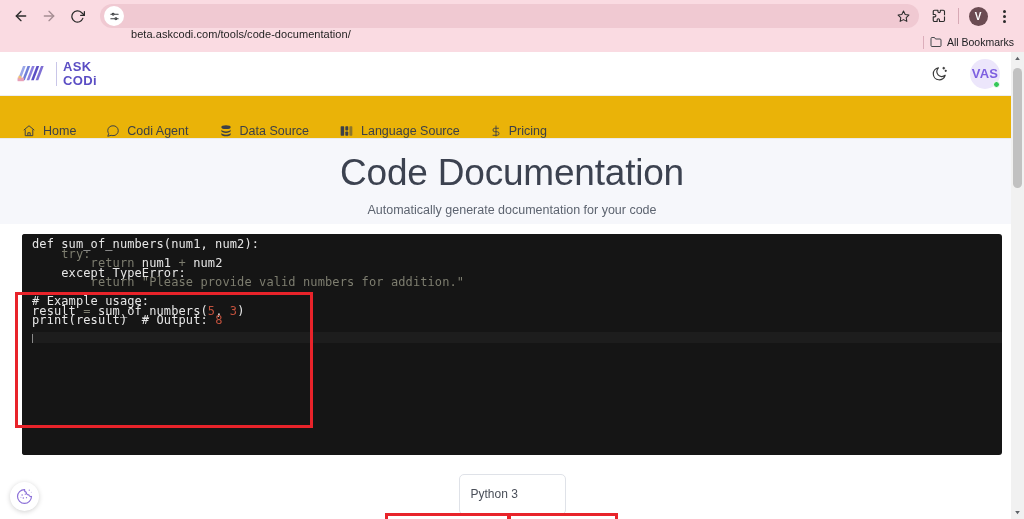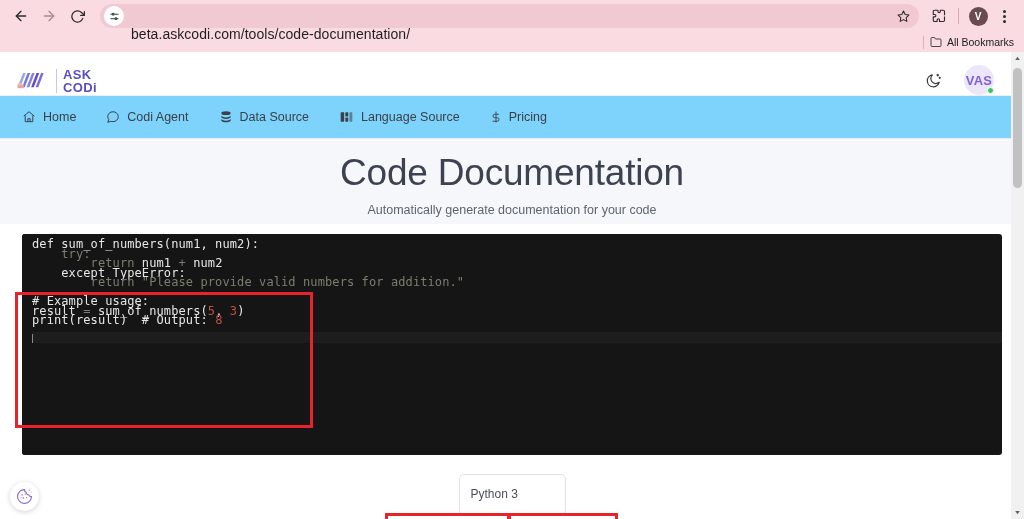--- a/index.html
+++ b/index.html
@@ -50,21 +50,21 @@
   }
   .omni-icon {
     width: 20px; height: 20px;
     display:flex; align-items:center; justify-content:center;
     background: #ffffff;
     border-radius: 50%;
     margin-right: 7px;
     flex: 0 0 auto;
   }
   .omni-url {
-    font-size: 14px;
+    font-size: 11px;
     color: #1f1f1f;
     white-space: nowrap;
     overflow: hidden;
     letter-spacing: 0.05px;
     margin-top: 36px;
   }
   .omni-star {
     margin-left: auto;
     width: 20px; height: 20px;
     display:flex; align-items:center; justify-content:center;
@@ -116,22 +116,22 @@
     background: #ffffff;
     position: relative;
     overflow: hidden;
   }
 
   
   .site-header {
     height: 44px;
     background: #ffffff;
     display: flex;
-    align-items: flex-end;
-    padding: 0 30px 0 14px;
+    align-items: center;
+    padding: 0 24px 0 14px;
     border-bottom: 1px solid #eceef2;
   }
   .logo { display: flex; align-items: center; gap: 6px; }
   .logo-mark { width: 36px; height: 28px; display:block; }
   .logo-divider { width:1px; height:24px; background:#c9c6e8; }
   .logo-text {
     display:flex; flex-direction:column;
     line-height: 1.02;
     font-weight: bold;
     font-size: 13px;
@@ -160,23 +160,23 @@
   }
   .online-dot {
     position:absolute; right:0px; bottom:1px;
     width:7px; height:7px; border-radius:50%;
     background:#35c759; border:1.5px solid #ffffff;
   }
 
   
   .nav-bar {
     height: 43px;
-    background: #7dd3fc;
-    display: flex;
-    align-items: center;
+    background: #eab308;
+    display: flex;
+    align-items: flex-end;
     padding: 0 16px 0 22px;
     border-bottom: 1px solid #e9ebef;
   }
   .nav-items { display:flex; align-items:center; gap: 30px; }
   .nav-item {
     display:flex; align-items:center; gap: 7px;
     font-size: 12.5px;
     color: #3c4048;
   }
   .nav-item svg { display:block; flex:0 0 auto; color:#3c4048; }

